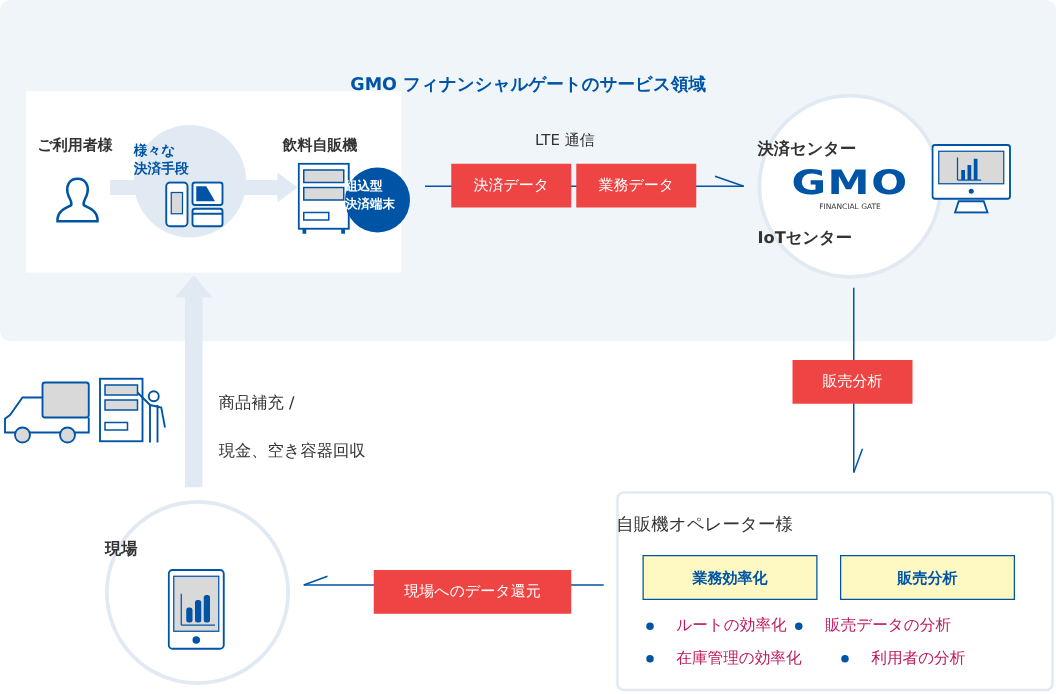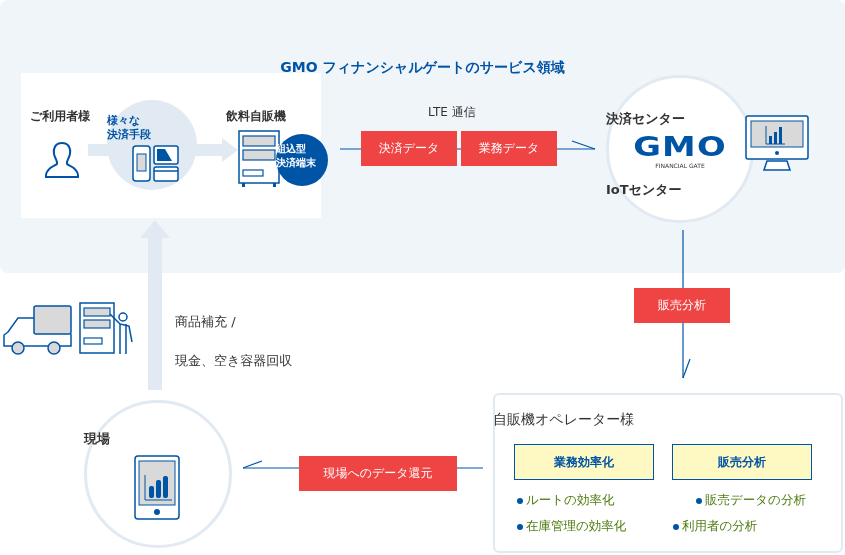--- a/index.html
+++ b/index.html
@@ -7,21 +7,21 @@
   .abs { position: absolute; }
   .bg-region { left: 0; top: 0; width: 845px; height: 273px; background: #f0f5fa; border-radius: 8px; }
   .title { left: 0; top: 27px; width: 845px; text-align: center; font-size: 14px; font-weight: bold; color: #0054a6; margin-top: 32px; }
   .white-panel { left: 21px; top: 73px; width: 300px; height: 145px; background: #fff; }
   .lbl { font-size: 12px; font-weight: bold; color: #333; white-space: nowrap; }
   .lbl-n { font-size: 13px; color: #333; white-space: nowrap; text-align: center; }
   .circle { border-radius: 50%; }
   .blue-box { background: #ef4444; color: #fff; font-size: 12px; font-weight: normal; text-align: center; display: flex; align-items: center; justify-content: center; white-space: nowrap; }
   .op-box { left: 493px; top: 393px; width: 350px; height: 160px; border: 2px solid #e1eaf2; border-radius: 6px; background: #fff; }
   .op-tab { border: 1.5px solid #0054a6; color: #0054a6; font-weight: bold; font-size: 12px; display: flex; align-items: center; justify-content: center; background: #fef9c3; }
-  .bullet { font-size: 12.5px; color: #4d7c0f; white-space: nowrap; display: flex; align-items: center; gap: 3px; }
+  .bullet { font-size: 12.5px; color: #be185d; white-space: nowrap; display: flex; align-items: center; gap: 18px; }
   .dot { width: 6px; height: 6px; border-radius: 50%; background: #0054a6; display: inline-block; }
 </style>
 </head>
 <body>
 
 <div class="abs bg-region"></div>
 <div class="abs title">GMO フィナンシャルゲートのサービス領域</div>
 
 <div class="abs white-panel"></div>
 
@@ -145,20 +145,20 @@
 <div class="abs op-tab" style="left:672px;top:444px;width:140px;height:36px">販売分析</div>
 
 <div class="abs bullet" style="left:517px;top:492px">
     <span class="dot"></span>
     <span>ルートの効率化</span>
   </div>
 <div class="abs bullet" style="left:517px;top:518px">
     <span class="dot"></span>
     <span>在庫管理の効率化</span>
   </div>
-<div class="abs bullet" style="left:696px;top:492px">
+<div class="abs bullet" style="left:636px;top:492px">
     <span class="dot"></span>
     <span>販売データの分析</span>
   </div>
 <div class="abs bullet" style="left:673px;top:518px">
     <span class="dot"></span>
     <span>利用者の分析</span>
   </div>
 
 </body></html>

